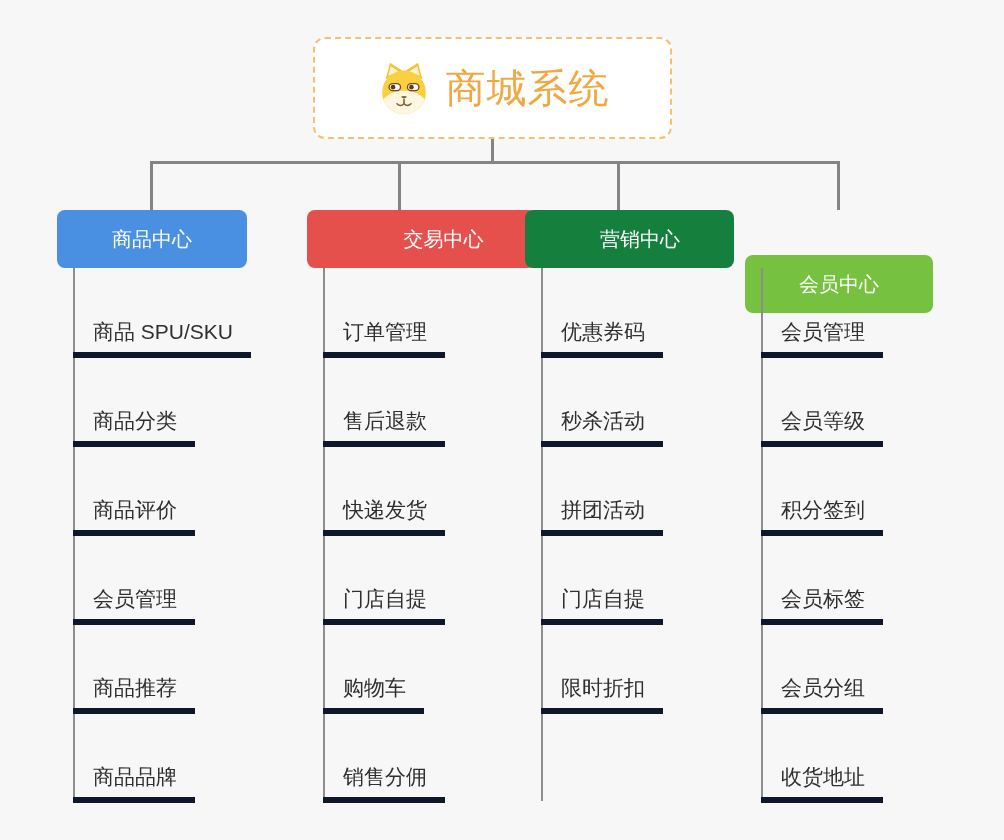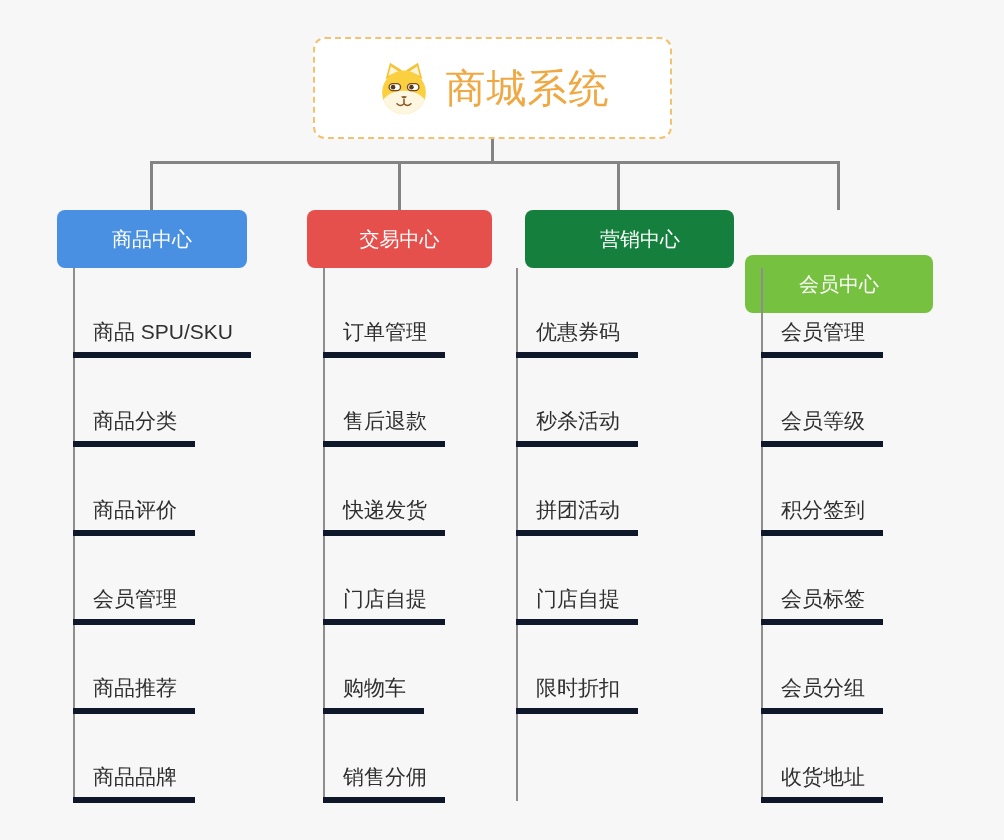--- a/index.html
+++ b/index.html
@@ -108,21 +108,21 @@
   <div class="line" style="left:491px;top:139px;width:3px;height:25px;"></div>
   <div class="line" style="left:150px;top:161px;width:690px;height:3px;"></div>
   <div class="line" style="left:150px;top:161px;width:3px;height:49px;"></div>
   <div class="line" style="left:398px;top:161px;width:3px;height:49px;"></div>
   <div class="line" style="left:617px;top:161px;width:3px;height:49px;"></div>
   <div class="line" style="left:837px;top:161px;width:3px;height:49px;"></div>
 
   <div class="branch-box" style="left: 57px; width: 190px; background-color: rgb(74, 144, 226);">
       <span>商品中心</span>
     </div>
-  <div class="branch-box" style="left: 307px; width: 185px; background-color: rgb(229, 80, 76);">
+  <div class="branch-box" style="left: 307px; width: 185px; background-color: rgb(229, 80, 76); padding-left: 44px;">
       <span>交易中心</span>
     </div>
   <div class="branch-box" style="left: 525px; width: 188px; background-color: #15803d; padding-left: 21px;">
       <span>营销中心</span>
     </div>
   <div class="branch-box" style="left: 745px; width: 188px; background-color: rgb(118, 193, 63); margin-top: 45px;">
       <span>会员中心</span>
     </div>
 
   <div class="child-col" style="left:73px;">
@@ -138,21 +138,21 @@
   <div class="child-col" style="left:323px;">
     <div class="col-line"></div>
     <div class="child-item t1">订单管理</div>
     <div class="child-item t2">售后退款</div>
     <div class="child-item t3">快递发货</div>
     <div class="child-item t4">门店自提</div>
     <div class="child-item t5">购物车</div>
     <div class="child-item t6">销售分佣</div>
   </div>
 
-  <div class="child-col" style="left:516px;">
+  <div class="child-col" style="left:541px;">
     <div class="col-line"></div>
     <div class="child-item t1">优惠券码</div>
     <div class="child-item t2">秒杀活动</div>
     <div class="child-item t3">拼团活动</div>
     <div class="child-item t4">门店自提</div>
     <div class="child-item t5">限时折扣</div>
   </div>
 
   <div class="child-col" style="left:761px;">
     <div class="col-line"></div>

